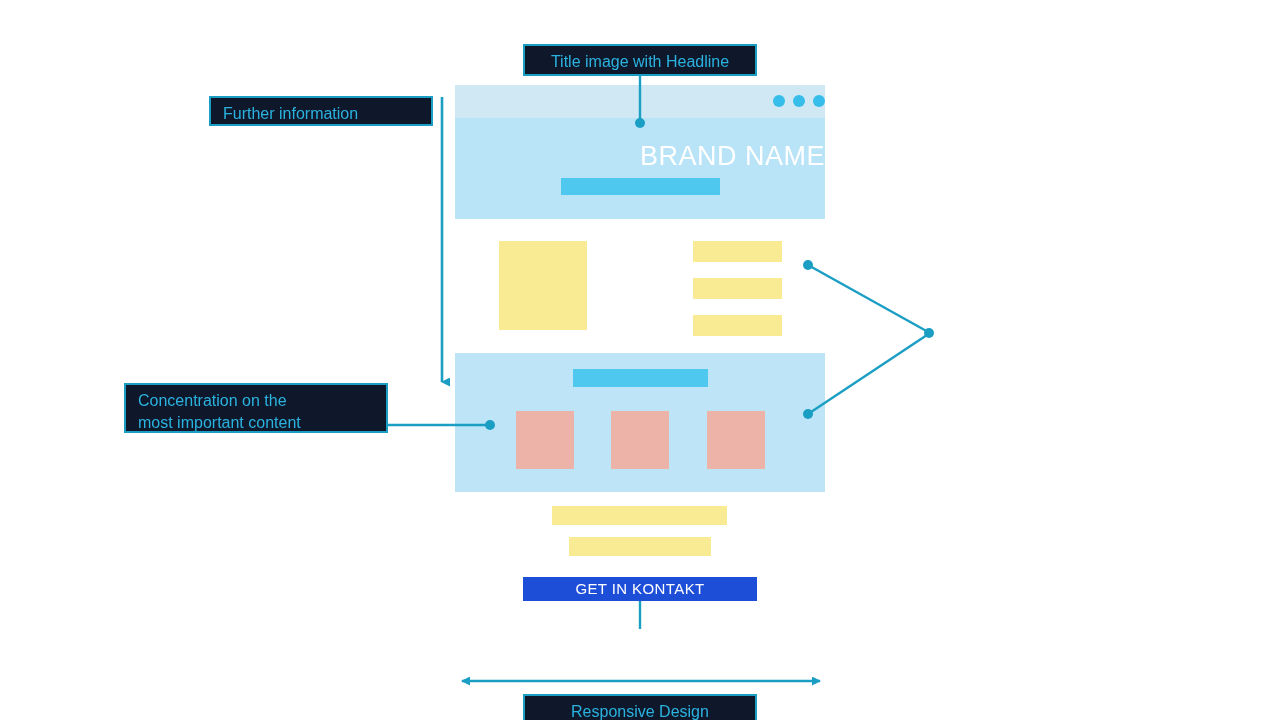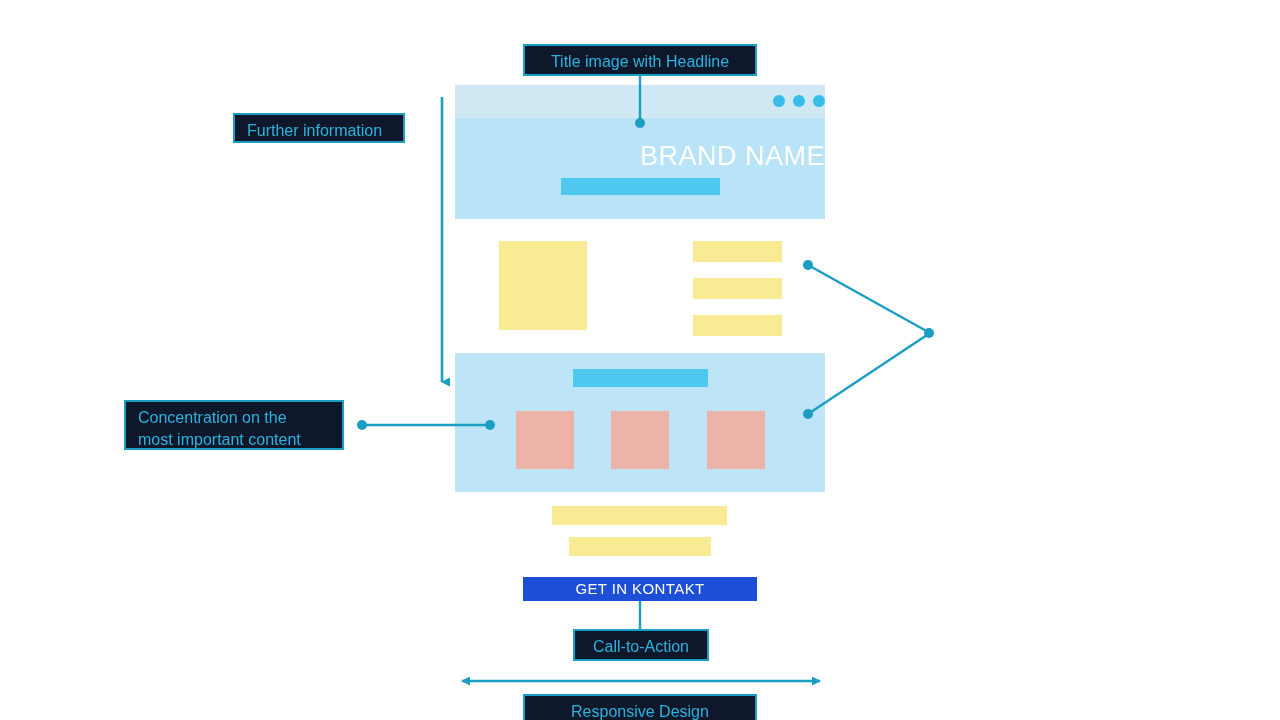--- a/index.html
+++ b/index.html
@@ -176,23 +176,22 @@
   <div class="block-pink" style="left:611px; top:411px; width:58px; height:58px;"></div>
   <div class="block-pink" style="left:707px; top:411px; width:58px; height:58px;"></div>
 
   <div class="block-yellow" style="left:552px; top:506px; width:175px; height:19px;"></div>
   <div class="block-yellow" style="left:569px; top:537px; width:142px; height:19px;"></div>
 
   <div class="cta-button" style="left:523px; top:577px; width:234px; height:24px; line-height:24px;">GET IN KONTAKT</div>
 
   <div class="callout center" style="left:523px; top:44px; width:234px; height:32px;">Title image with Headline</div>
 
-  <div class="callout" style="left:209px; top:113px; width:172px; height:30px;margin-left:24px;">Further information</div>
+  <div class="callout" style="left:209px; top:96px; width:224px; height:30px;">Further information</div>
 
 
-  <div class="callout" style="left:124px; top:400px; width:220px; height:50px;">Concentration on the
+  <div class="callout" style="left:124px; top:383px; width:264px; height:50px;">Concentration on the
 most important content</div>
 
-  <div class="callout center" style="left:573px; top:629px; width:136px; height:32px;">Call-to-Action</div>
 
   <div class="callout center" style="left:523px; top:694px; width:234px; height:40px;">Responsive Design</div>
 
 </div>
 
 </body></html>

